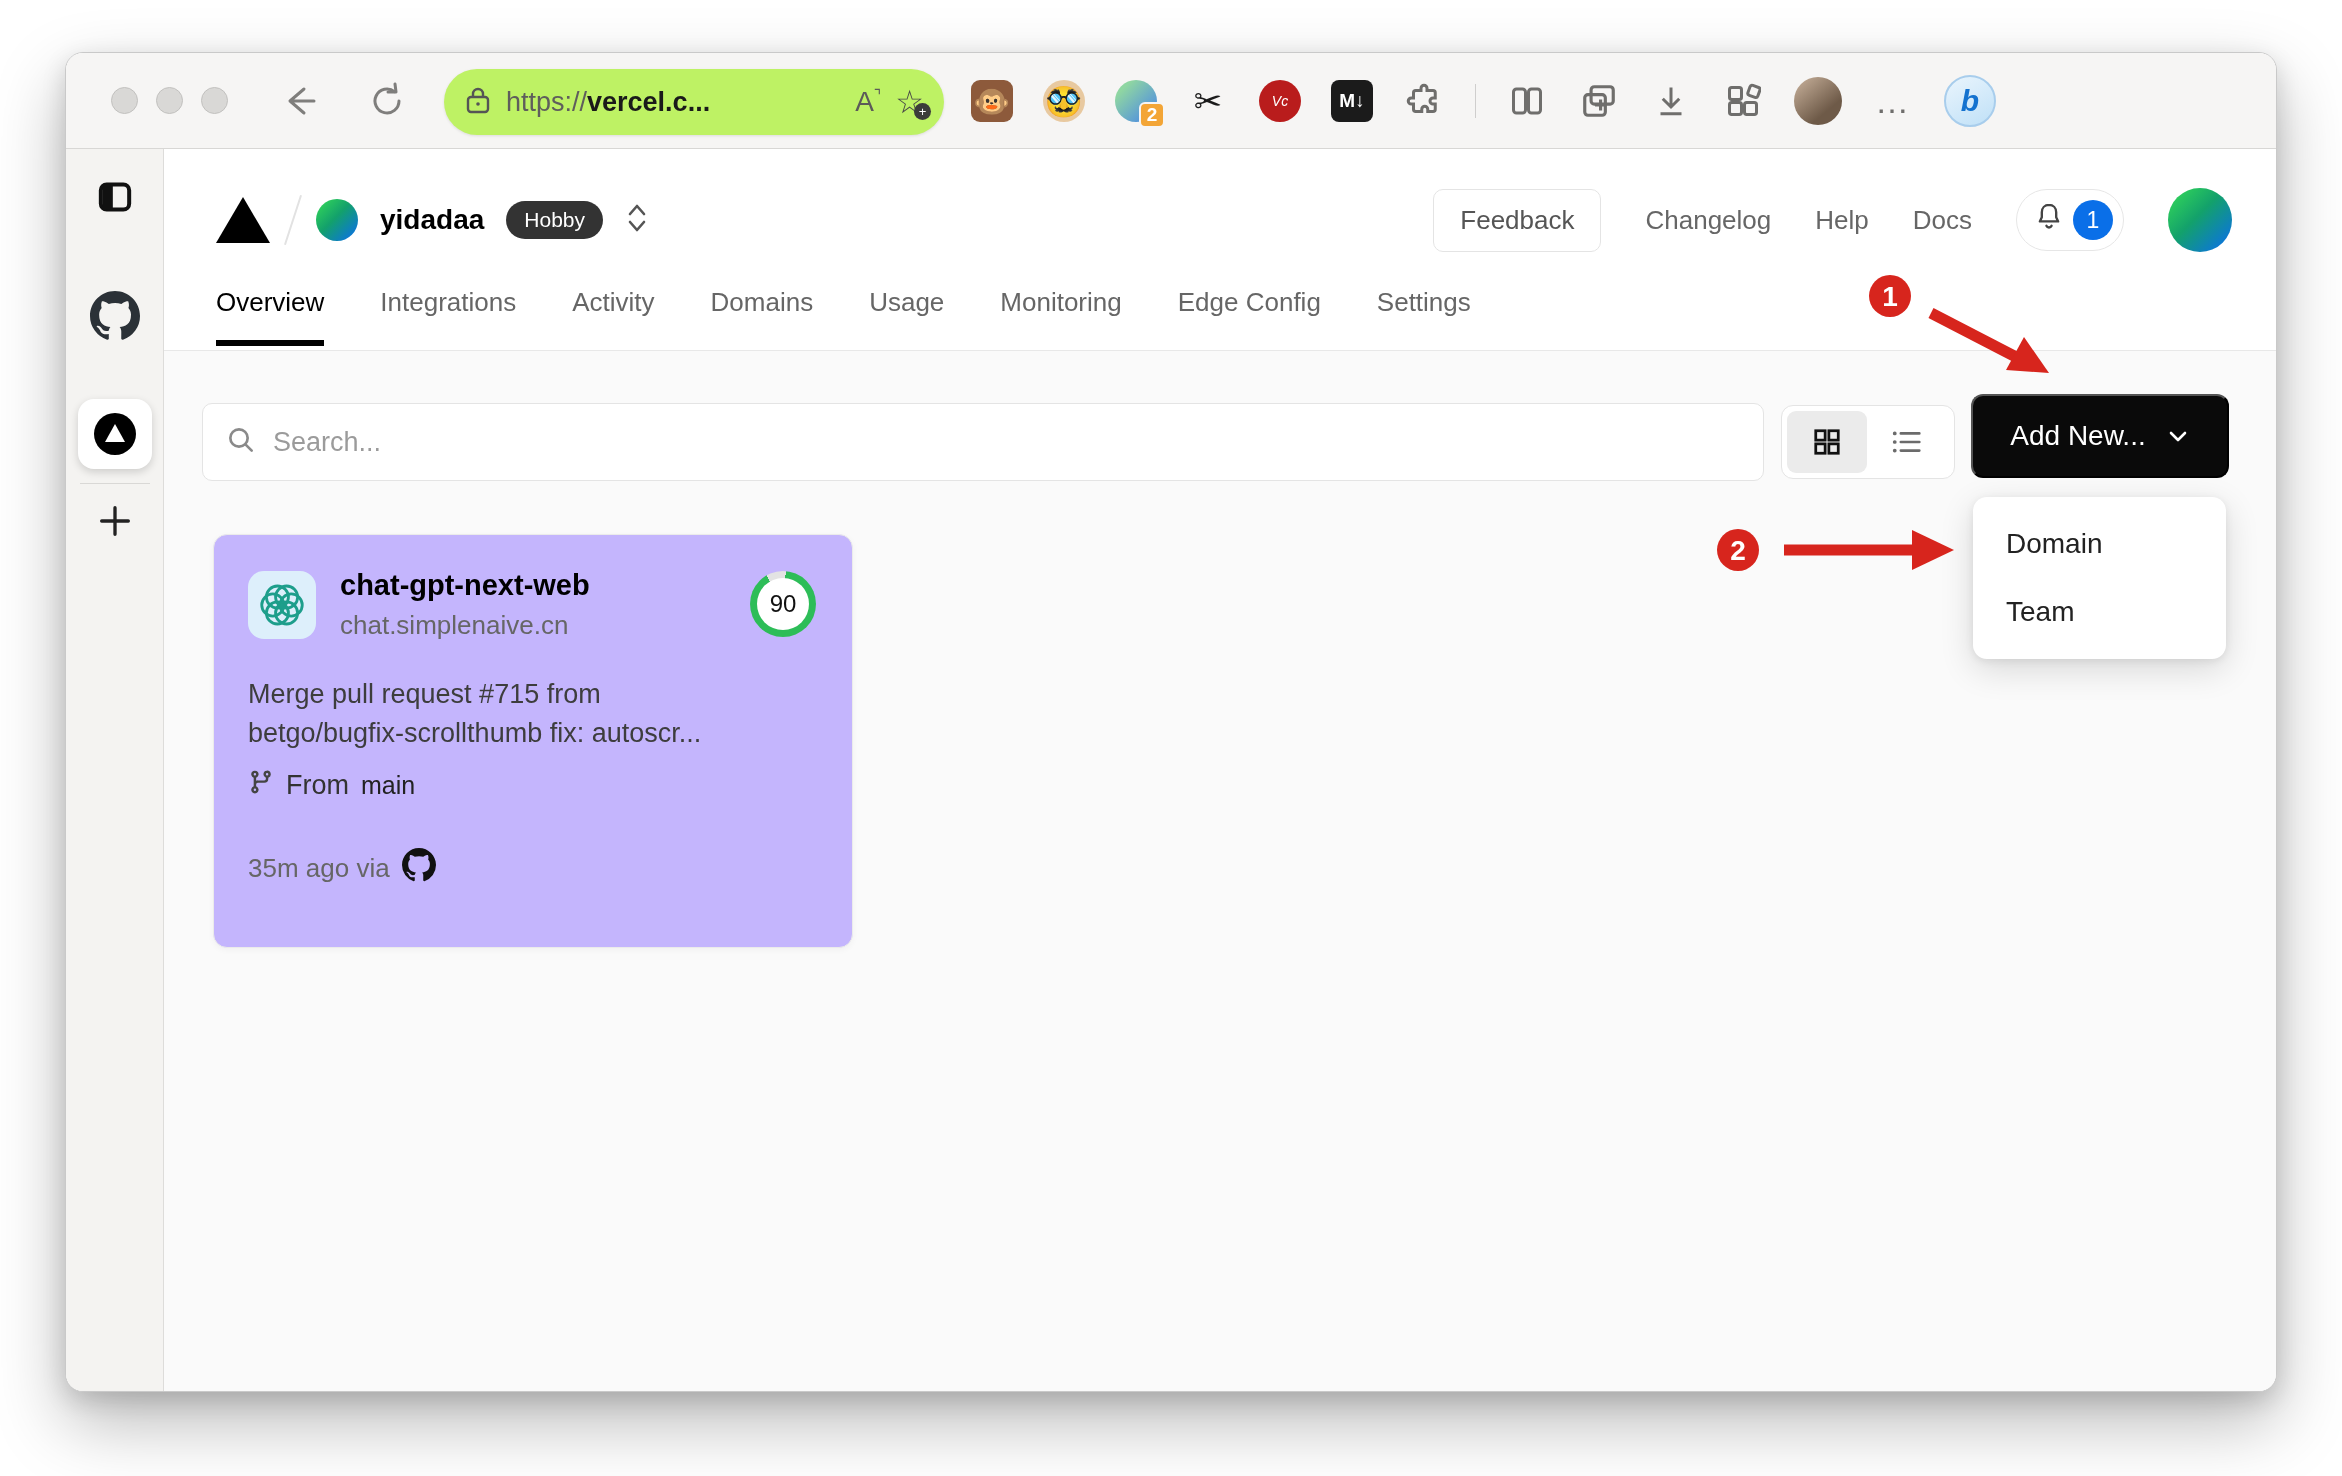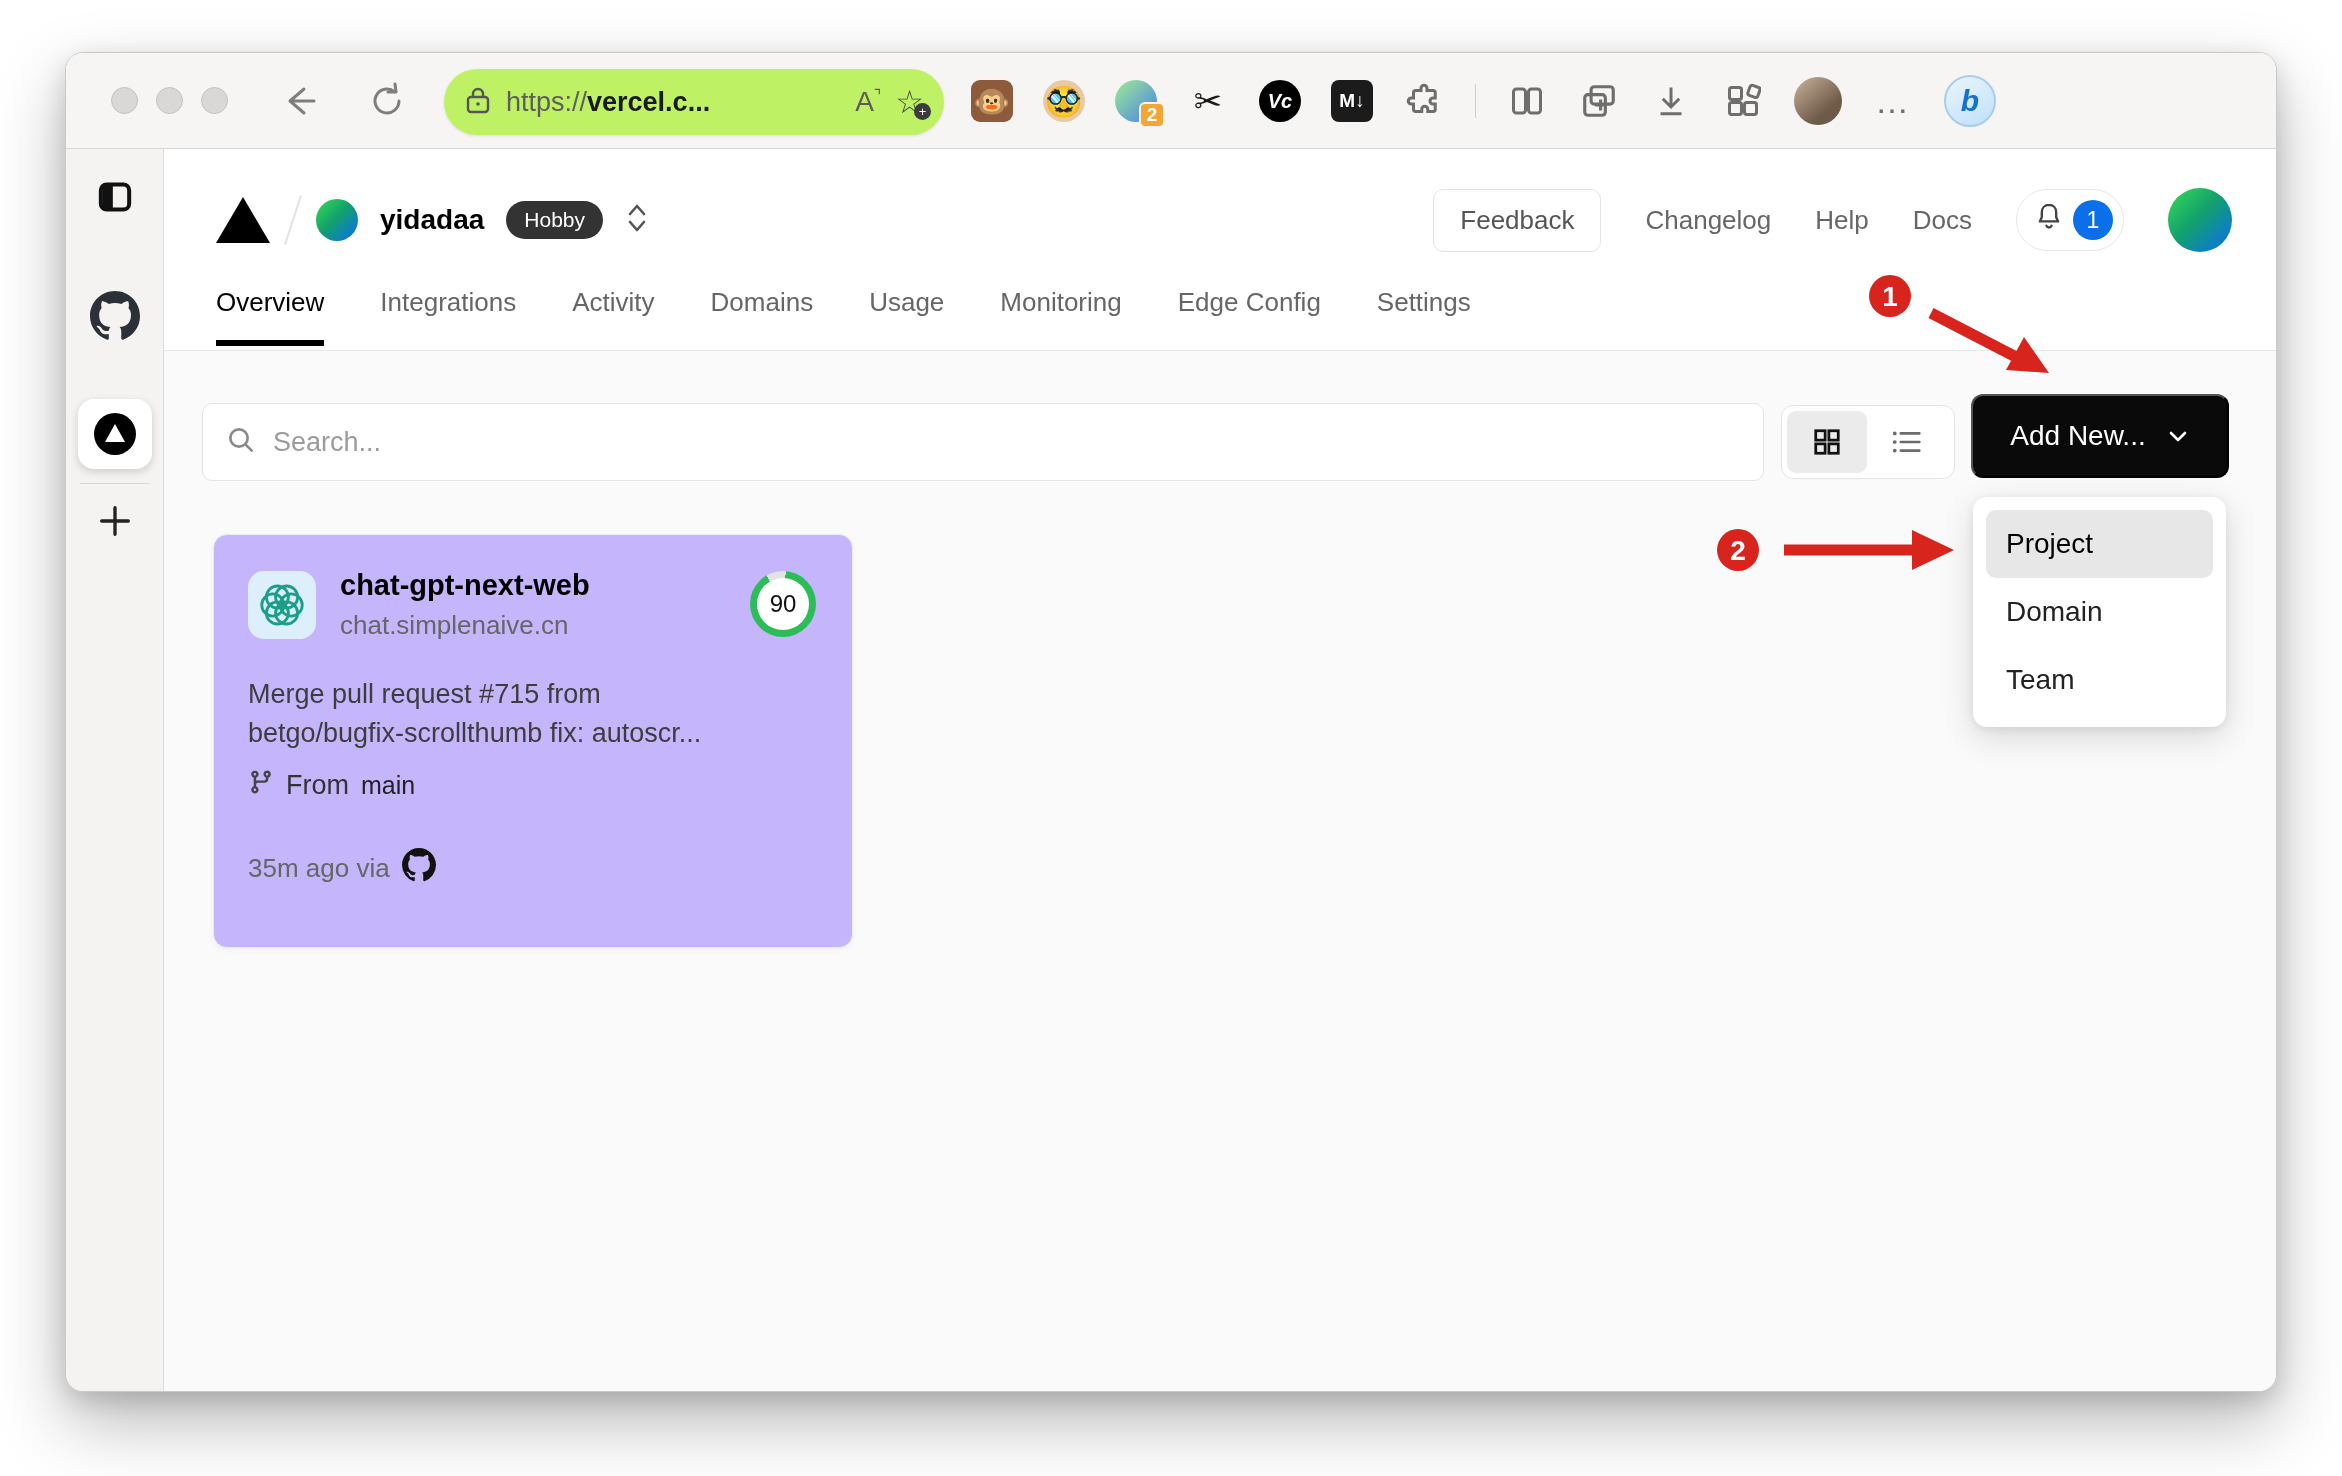--- a/index.html
+++ b/index.html
@@ -139,21 +139,21 @@
         </div>
       <div class="ext circle-ic" style="background:#e8c9a0;">
           <span>🥸</span>
         </div>
       <div class="ext circle-ic" style="background:linear-gradient(135deg,#8fd6a2 20%,#5b9bd5 75%);">
           <span class="badge2">2</span>
         </div>
       <div class="ext" style="color:#1b1b1b; font-size:34px;">
           <span>✂</span>
         </div>
-      <div class="ext circle-ic" style="background:#000000; color:#fff; font-size:20px; font-weight:700; font-style:italic;">
+      <div class="ext circle-ic" style="background:#b91c1c; color:#fff; font-size:14px; font-weight:400; font-style:italic;">
           <span>Vc</span>
         </div>
       <div class="ext" style="background:#1b1b1b; border-radius:8px; color:#fff; font-size:19px; font-weight:700;">
           <span>M↓</span>
         </div>
       <div class="ext">
         <svg width="36" height="36" viewBox="0 0 24 24" class="gray-svg">
             <path d="M10 3.5 a2 2 0 0 1 4 0 v1.5 h4 a1.5 1.5 0 0 1 1.5 1.5 v3.5 h-1.5 a2 2 0 0 0 0 4 h1.5 v3.5 a1.5 1.5 0 0 1 -1.5 1.5 h-3.5 v-1.5 a2 2 0 0 0 -4 0 v1.5 H6.5 A1.5 1.5 0 0 1 5 17.5 V14 H3.5 a2 2 0 0 1 0 -4 H5 V6.5 A1.5 1.5 0 0 1 6.5 5 H10 Z"></path>
           </svg>
       </div>
@@ -298,21 +298,20 @@
   </div>
 
   <button class="addnew">
     <span>Add New...</span>
     <svg width="24" height="24" viewBox="0 0 24 24">
         <path d="M5 9 L12 16 L19 9" stroke="#fff" stroke-width="2.6" fill="none" stroke-linecap="round" stroke-linejoin="round"></path>
       </svg>
   </button>
 
   <div class="menu">
-    <div class="menu-item active">Project</div>
     <div class="menu-item">Domain</div>
     <div class="menu-item">Team</div>
   </div>
 
   <div class="card">
     <div style="display:flex; gap:24px; align-items:center;">
       <div class="proj-ic">
         <svg width="52" height="52" viewBox="0 0 48 48" fill="none" stroke="#1d9e8b" stroke-width="2.6">
           <circle cx="32.5" cy="24" r="10.2"></circle>
             <circle cx="28.25" cy="31.36" r="10.2"></circle>

